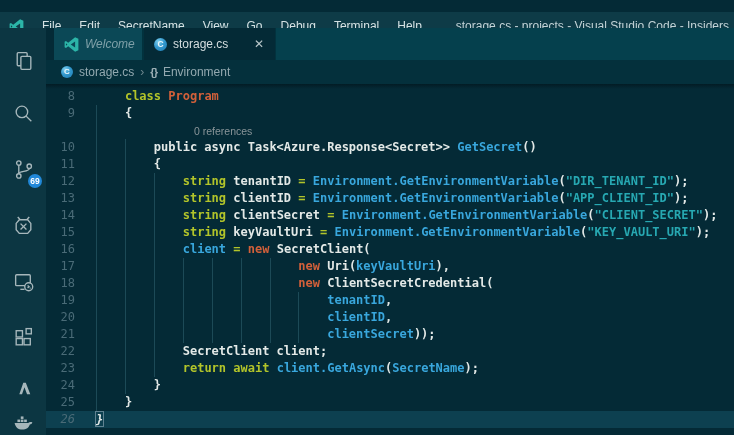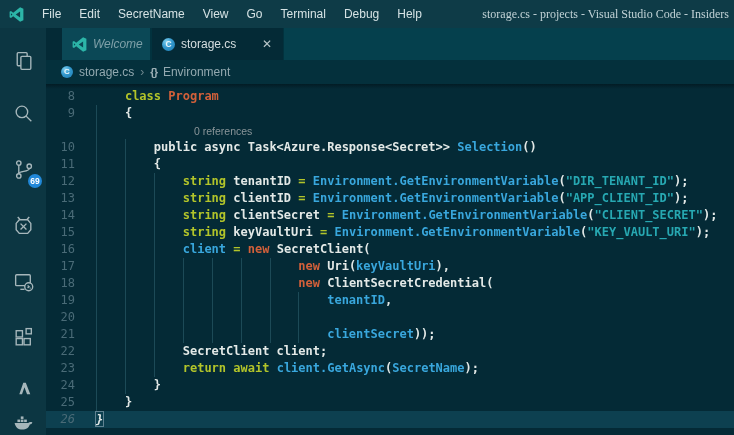--- a/index.html
+++ b/index.html
@@ -6,31 +6,31 @@
   html,body { width:734px; height:435px; overflow:hidden; }
   body {
     font-family: "Liberation Sans", sans-serif;
     background: var(--editor-bg);
     position: relative;
     color: #d6e0e2;
   }
 
   
   .titlebar {
-    position:absolute; left:0; top:0; width:734px; height:28px;
+    position:absolute; left:0; top:12px; width:734px; height:28px;
     background: var(--titlebar-bg);
     display:flex; align-items:center;
   }
   .titlebar .logo { width:15px; height:15px; margin-left:9px; flex:none; }
   .menus { display:flex; margin-left:9px; }
   .menu-item {
     font-size:12px; color:#d5e2e4; padding:0 9px; line-height:28px; cursor:default;
   }
   .window-title {
-    margin-left:auto; font-size:12px; color:#c2d3d7; padding-right:5px; white-space:nowrap;font-family:Liberation Serif, serif;
+    margin-left:auto; font-size:12px; color:#c2d3d7; padding-right:5px; white-space:nowrap;
   }
 
   
   .activitybar {
     position:absolute; left:0; top:28px; width:46px; height:407px;
     background: var(--activitybar-bg);
   }
   .act-slot { position:absolute; left:0; width:46px; height:44px;
     display:flex; align-items:center; justify-content:center; }
   .act-slot svg { width:23px; height:23px; stroke:#c2ced1; stroke-width:1.3;
@@ -40,21 +40,21 @@
     position:absolute; right:4px; bottom:3px; min-width:14px; height:14px;
     background: var(--badge-bg); border-radius:8px; color:#fff;
     font-size:8.5px; font-weight:bold; display:flex; align-items:center;
     justify-content:center; padding:0 2px;
   }
 
   
   .editor-col { position:absolute; left:46px; top:28px; right:0; bottom:0;
     background: var(--editor-bg); }
 
-  .tabstrip { position:absolute; left:16px; top:0; right:0; height:32px;
+  .tabstrip { position:absolute; left:8px; top:0; right:0; height:32px;
     background: var(--tabstrip-bg); display:flex; }
   .tab { display:flex; align-items:center; font-size:12px; height:32px;
     padding:0 10px; gap:6px; cursor:default; }
   .tab.inactive { width:90px; background:var(--tab-inactive-bg);
     color:#7fa0a8; font-style:italic; border-right:2px solid #02323e; }
   .tab.active { width:132px; background:var(--editor-bg); color:#d6dee0;
     border-right:1px solid #02323e; }
   .tab .vs-logo-sm { width:15px; height:15px; flex:none; }
   .csharp-icon {
     width:13px; height:13px; border-radius:50%; flex:none;
@@ -107,22 +107,22 @@
 <div class="titlebar">
   <svg class="logo" viewBox="0 0 100 100">
     <path fill="#2cb5a8" fill-rule="evenodd" d="M74 2 L96 11 V89 L74 98 L28 62 L13 74 L4 69 V31 L13 26 L28 38 L74 2 Z M74 30 L45 50 L74 70 Z M13 41 L23 50 L13 59 Z"></path>
   </svg>
   <div class="menus">
     <span class="menu-item">File</span>
     <span class="menu-item">Edit</span>
     <span class="menu-item">SecretName</span>
     <span class="menu-item">View</span>
     <span class="menu-item">Go</span>
+    <span class="menu-item">Debug</span>
     <span class="menu-item">Terminal</span>
-    <span class="menu-item">Debug</span>
     <span class="menu-item">Help</span>
   </div>
   <span class="window-title">storage.cs - projects - Visual Studio Code - Insiders</span>
 </div>
 
 <div class="activitybar">
   <div class="act-slot" style="top:10px">
     <svg viewBox="0 0 22 22">
         <rect x="5" y="3.5" width="9.5" height="12.5" rx="1"></rect>
         <rect x="8.5" y="7" width="9.5" height="12.5" rx="1" fill="#0c3642"></rect>
@@ -220,31 +220,31 @@
     <div class="guide" style="left:137px; top:174px; height:85px"></div>
     <div class="guide" style="left:166px; top:174px; height:85px"></div>
     <div class="guide" style="left:195px; top:174px; height:85px"></div>
     <div class="guide" style="left:224px; top:174px; height:85px"></div>
     <div class="guide" style="left:252px; top:208px; height:51px"></div>
 
     <div>
         <div class="row"><div class="gutter">8</div><div class="code"><span class="tk-pl">    </span><span class="tk-kw">class</span><span class="tk-pl"> </span><span class="tk-cls">Program</span></div></div>
         <div class="row"><div class="gutter">9</div><div class="code"><span class="tk-pl">    {</span></div></div>
         <div class="row lens-row"><div class="gutter"></div><div class="code"><span>0 references</span></div></div>
-        <div class="row"><div class="gutter">10</div><div class="code"><span class="tk-pl">        public async Task&lt;Azure.Response&lt;Secret&gt;&gt; </span><span class="tk-fn">Selection</span><span class="tk-pl">()</span></div></div>
+        <div class="row"><div class="gutter">10</div><div class="code"><span class="tk-pl">        public async Task&lt;Azure.Response&lt;Secret&gt;&gt; </span><span class="tk-fn">GetSecret</span><span class="tk-pl">()</span></div></div>
         <div class="row"><div class="gutter">11</div><div class="code"><span class="tk-pl">        {</span></div></div>
         <div class="row"><div class="gutter">12</div><div class="code"><span class="tk-pl">            </span><span class="tk-kw">string</span><span class="tk-pl"> tenantID </span><span class="tk-kw">=</span><span class="tk-pl"> </span><span class="tk-fn">Environment.GetEnvironmentVariable</span><span class="tk-pl">(</span><span class="tk-str">"DIR_TENANT_ID"</span><span class="tk-pl">);</span></div></div>
         <div class="row"><div class="gutter">13</div><div class="code"><span class="tk-pl">            </span><span class="tk-kw">string</span><span class="tk-pl"> clientID </span><span class="tk-kw">=</span><span class="tk-pl"> </span><span class="tk-fn">Environment.GetEnvironmentVariable</span><span class="tk-pl">(</span><span class="tk-str">"APP_CLIENT_ID"</span><span class="tk-pl">);</span></div></div>
         <div class="row"><div class="gutter">14</div><div class="code"><span class="tk-pl">            </span><span class="tk-kw">string</span><span class="tk-pl"> clientSecret </span><span class="tk-kw">=</span><span class="tk-pl"> </span><span class="tk-fn">Environment.GetEnvironmentVariable</span><span class="tk-pl">(</span><span class="tk-str">"CLIENT_SECRET"</span><span class="tk-pl">);</span></div></div>
         <div class="row"><div class="gutter">15</div><div class="code"><span class="tk-pl">            </span><span class="tk-kw">string</span><span class="tk-pl"> keyVaultUri </span><span class="tk-kw">=</span><span class="tk-pl"> </span><span class="tk-fn">Environment.GetEnvironmentVariable</span><span class="tk-pl">(</span><span class="tk-str">"KEY_VAULT_URI"</span><span class="tk-pl">);</span></div></div>
         <div class="row"><div class="gutter">16</div><div class="code"><span class="tk-pl">            </span><span class="tk-fn">client</span><span class="tk-pl"> </span><span class="tk-kw">=</span><span class="tk-pl"> </span><span class="tk-cls">new</span><span class="tk-pl"> SecretClient(</span></div></div>
         <div class="row"><div class="gutter">17</div><div class="code"><span class="tk-pl">                            </span><span class="tk-cls">new</span><span class="tk-pl"> Uri(</span><span class="tk-fn">keyVaultUri</span><span class="tk-pl">),</span></div></div>
         <div class="row"><div class="gutter">18</div><div class="code"><span class="tk-pl">                            </span><span class="tk-cls">new</span><span class="tk-pl"> ClientSecretCredential(</span></div></div>
         <div class="row"><div class="gutter">19</div><div class="code"><span class="tk-pl">                                </span><span class="tk-fn">tenantID</span><span class="tk-pl">,</span></div></div>
-        <div class="row"><div class="gutter">20</div></div>
+        <div class="row"><div class="gutter">20</div><div class="code"><span class="tk-pl">                                </span><span class="tk-fn">clientID</span><span class="tk-pl">,</span></div></div>
         <div class="row"><div class="gutter">21</div><div class="code"><span class="tk-pl">                                </span><span class="tk-fn">clientSecret</span><span class="tk-pl">));</span></div></div>
         <div class="row"><div class="gutter">22</div><div class="code"><span class="tk-pl">            SecretClient client;</span></div></div>
         <div class="row"><div class="gutter">23</div><div class="code"><span class="tk-pl">            </span><span class="tk-kw">return</span><span class="tk-pl"> </span><span class="tk-kw">await</span><span class="tk-pl"> </span><span class="tk-fn">client.GetAsync</span><span class="tk-pl">(</span><span class="tk-fn">SecretName</span><span class="tk-pl">);</span></div></div>
         <div class="row"><div class="gutter">24</div><div class="code"><span class="tk-pl">        }</span></div></div>
         <div class="row"><div class="gutter">25</div><div class="code"><span class="tk-pl">    }</span></div></div>
         <div class="row current"><div class="gutter">26</div><div class="code"><span class="tk-brk">}</span></div></div>
       </div>
   </div>
 </div>
 

